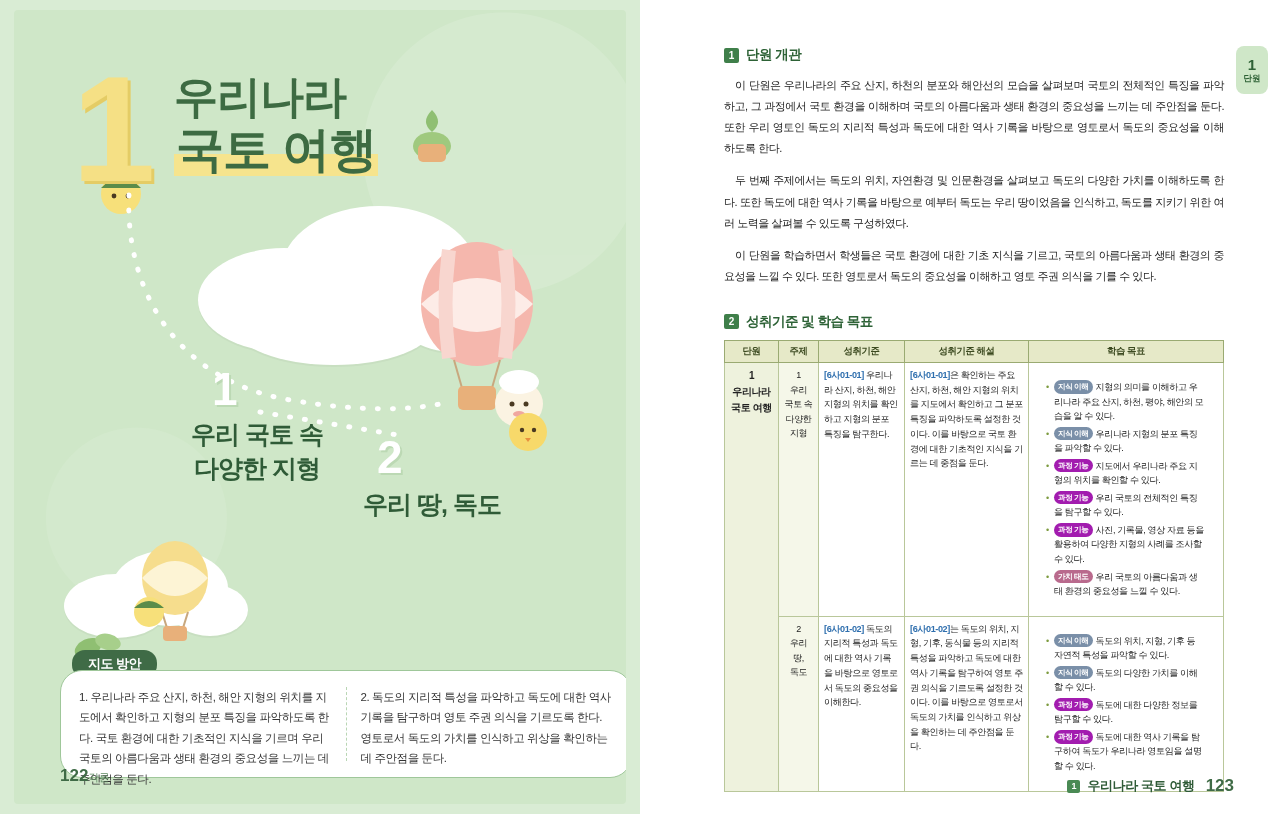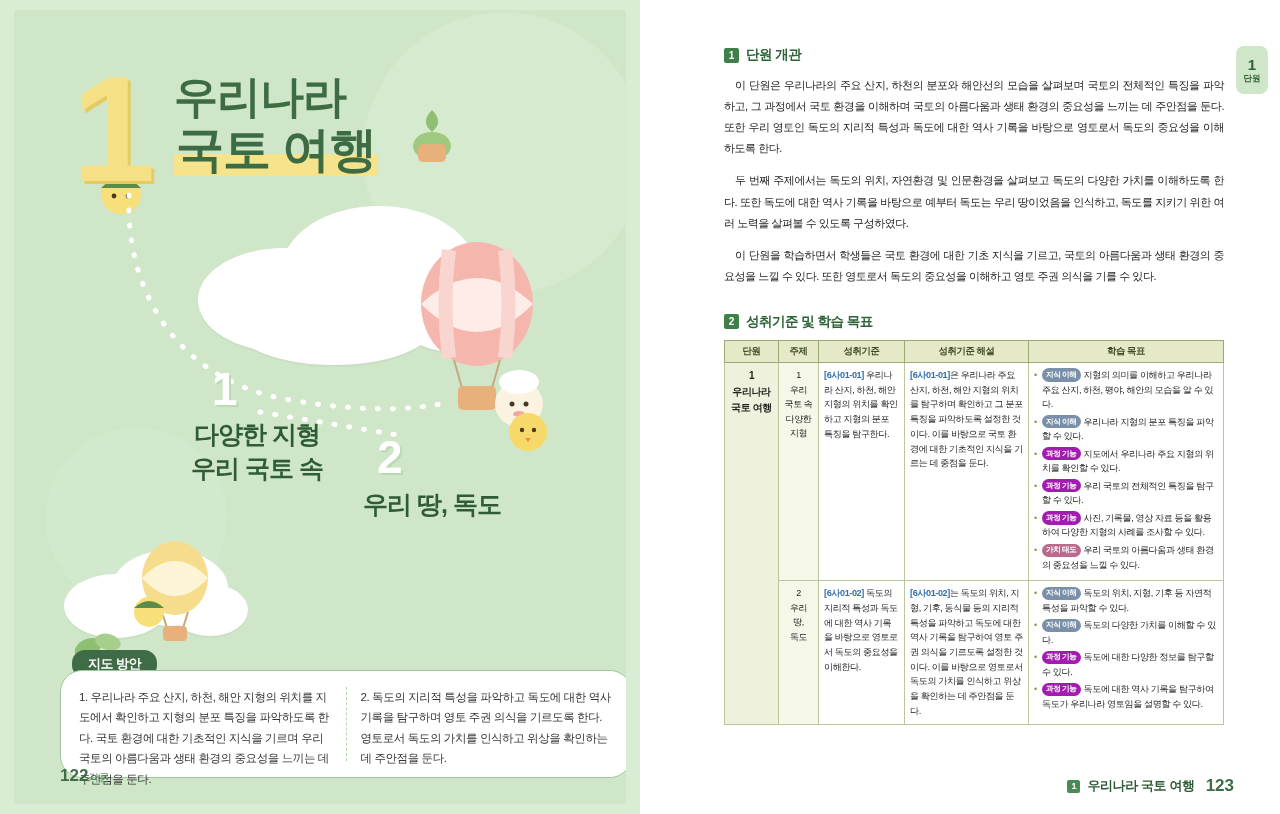--- a/index.html
+++ b/index.html
@@ -120,21 +120,21 @@
     background:#e6e9c8; border:1px solid #9aaa72; color:#3c4a20;
     font-weight:bold; padding:4px 2px; font-size:9.4px; letter-spacing:-0.4px;
   }
   table.goals td { border:1px solid #b9c79a; padding:5px 5px; vertical-align:top; line-height:1.62; color:#222; letter-spacing:-0.4px; }
   td.unit { background:#eef2dd; text-align:center; font-weight:bold; color:#2d4a1f; font-size:10px; width:54px; }
   td.theme { background:#f5f7e9; text-align:center; width:40px; font-size:9px; }
   td.crit { width:86px; background:#fff; }
   td.crit-ex { width:124px; background:#fff; }
   td.goal { background:#fff; }
   .code { color:#2f6fae; font-weight:bold; }
-  .goal ul { margin:0; padding:0; list-style:none; }
+  .goal ul { margin:12px; padding:0; list-style:none; }
   .goal li { position:relative; padding-left:8px; margin-bottom:3px; line-height:1.6; }
   .goal li::before { content:"•"; position:absolute; left:0; color:#7d9b3f; }
   .tag { display:inline-block; color:#fff; font-size:7.6px; padding:0.5px 4px; border-radius:7px; margin-right:3px; font-weight:bold; vertical-align:1px; }
   .tag-know { background:#7a8fa8; }
   .tag-skill { background:#a21caf; }
   .tag-value { background:#b96a8d; }
 
   .side-tab {
     position:absolute; right:12px; top:46px; width:32px; height:48px;
     background:#cfe7c8; border-radius:8px; display:flex; flex-direction:column;
@@ -225,22 +225,22 @@
       <svg class="dots" style="left:240px; top:390px;" width="170" height="60">
         <path d="M6 12 L150 36" fill="none" stroke="#ffffff" stroke-width="5" stroke-linecap="round" stroke-dasharray="1 14"></path>
       </svg>
 
       <div class="big-num">1</div>
       <div class="title-ko1">우리나라</div>
       <div class="title-ko2"><span class="hl">국토 여행</span></div>
 
       <div class="topic1-num">1</div>
       <div class="topic1-label">
+        <div>우리 국토 속</div>
         <div>다양한 지형</div>
-        <div>우리 국토 속</div>
       </div>
 
       <div class="topic2-num">2</div>
       <div class="topic2-label">우리 땅, 독도</div>
 
       <div class="guide-tab">지도 방안</div>
       <div class="guide-box">
         <div class="guide-col first">1. 우리나라 주요 산지, 하천, 해안 지형의 위치를 지도에서 확인하고 지형의 분포 특징을 파악하도록 한다. 국토 환경에 대한 기초적인 지식을 기르며 우리 국토의 아름다움과 생태 환경의 중요성을 느끼는 데 주안점을 둔다.</div>
         <div class="guide-col second">2. 독도의 지리적 특성을 파악하고 독도에 대한 역사 기록을 탐구하며 영토 주권 의식을 기르도록 한다. 영토로서 독도의 가치를 인식하고 위상을 확인하는 데 주안점을 둔다.</div>
       </div>
@@ -295,21 +295,21 @@
               <div>1</div>
               <div>우리</div>
               <div>국토 속</div>
               <div>다양한</div>
               <div>지형</div>
             </td>
             <td class="crit">
               <span class="code">[6사01-01]</span><span> 우리나라 산지, 하천, 해안 지형의 위치를 확인하고 지형의 분포 특징을 탐구한다.</span>
             </td>
             <td class="crit-ex">
-              <span class="code">[6사01-01]</span><span>은 우리나라 주요 산지, 하천, 해안 지형의 위치를 탐구하며 확인하고 그 분포 특징을 파악하도록 설정한 것이다. 이를 바탕으로 국토 환경에 대한 기초적인 지식을 기르는 데 중점을 둔다.</span>
+              <span class="code">[6사01-01]</span><span>은 확인하는 주요 산지, 하천, 해안 지형의 위치를 지도에서 확인하고 그 분포 특징을 파악하도록 설정한 것이다. 이를 바탕으로 국토 환경에 대한 기초적인 지식을 기르는 데 중점을 둔다.</span>
             </td>
             <td class="goal">
               <ul>
                 <li><span class="tag tag-know">지식 이해</span><span>지형의 의미를 이해하고 우리나라 주요 산지, 하천, 평야, 해안의 모습을 알 수 있다.</span></li>
                 <li><span class="tag tag-know">지식 이해</span><span>우리나라 지형의 분포 특징을 파악할 수 있다.</span></li>
                 <li><span class="tag tag-skill">과정 기능</span><span>지도에서 우리나라 주요 지형의 위치를 확인할 수 있다.</span></li>
                 <li><span class="tag tag-skill">과정 기능</span><span>우리 국토의 전체적인 특징을 탐구할 수 있다.</span></li>
                 <li><span class="tag tag-skill">과정 기능</span><span>사진, 기록물, 영상 자료 등을 활용하여 다양한 지형의 사례를 조사할 수 있다.</span></li>
                 <li><span class="tag tag-value">가치 태도</span><span>우리 국토의 아름다움과 생태 환경의 중요성을 느낄 수 있다.</span></li>
               </ul>

